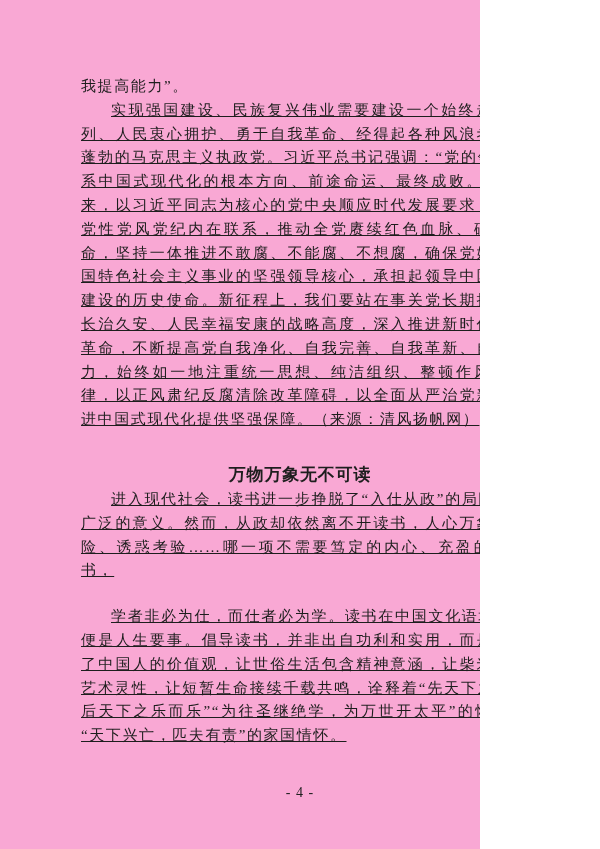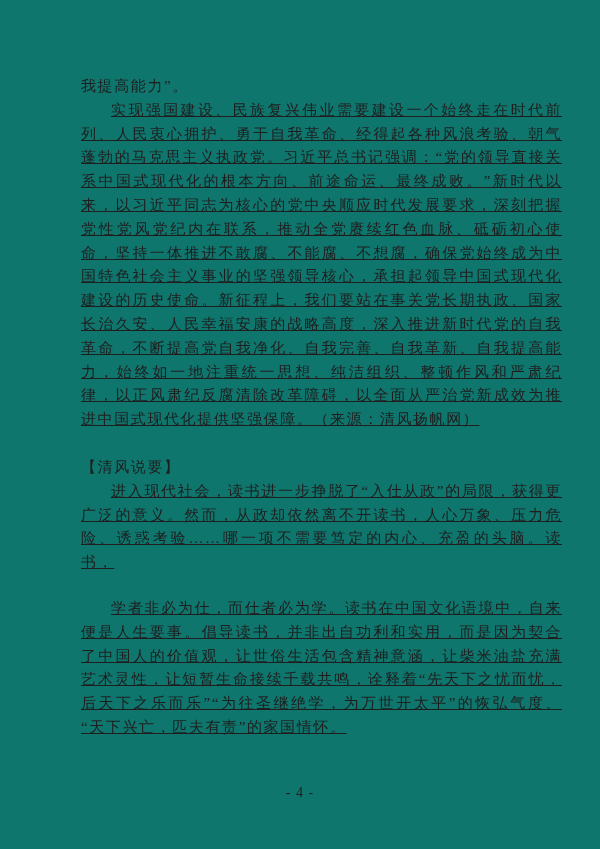--- a/index.html
+++ b/index.html
@@ -2,23 +2,23 @@
 <html lang="zh"><head>
 <meta charset="utf-8">
 <style>
   html, body {
     margin: 0;
     padding: 0;
     background: #ffffff;
   }
   .page {
     position: relative;
-    width: 600px;
+    width: 480px;
     height: 849px;
-    background: #0f766e;
+    background: #f9a8d4;
     overflow: hidden;
     font-family: "Liberation Serif", "DejaVu Serif", serif;
     color: #1e1e1e;
   }
   .content {
     position: absolute;
     left: 81px;
     top: 75px;
     width: 481px;
   }
@@ -71,22 +71,22 @@
 </head>
 <body>
 
 <div class="page">
   <div class="content">
 
     <p class="body-text no-indent">我提高能力”。</p>
 
     <p class="body-text indent">实现强国建设、民族复兴伟业需要建设一个始终走在时代前列、人民衷心拥护、勇于自我革命、经得起各种风浪考验、朝气蓬勃的马克思主义执政党。习近平总书记强调：“党的领导直接关系中国式现代化的根本方向、前途命运、最终成败。”新时代以来，以习近平同志为核心的党中央顺应时代发展要求，深刻把握党性党风党纪内在联系，推动全党赓续红色血脉、砥砺初心使命，坚持一体推进不敢腐、不能腐、不想腐，确保党始终成为中国特色社会主义事业的坚强领导核心，承担起领导中国式现代化建设的历史使命。新征程上，我们要站在事关党长期执政、国家长治久安、人民幸福安康的战略高度，深入推进新时代党的自我革命，不断提高党自我净化、自我完善、自我革新、自我提高能力，始终如一地注重统一思想、纯洁组织、整顿作风和严肃纪律，以正风肃纪反腐清除改革障碍，以全面从严治党新成效为推进中国式现代化提供坚强保障。（来源：清风扬帆网）</p>
 
-    <div class="section-label">【清风说要】</div>
 
+    <h1 class="article-title">万物万象无不可读</h1>
 
     <p class="body-text indent">进入现代社会，读书进一步挣脱了“入仕从政”的局限，获得更广泛的意义。然而，从政却依然离不开读书，人心万象、压力危险、诱惑考验……哪一项不需要笃定的内心、充盈的头脑。读书，</p>
 
     <p class="body-text indent para-2">学者非必为仕，而仕者必为学。读书在中国文化语境中，自来便是人生要事。倡导读书，并非出自功利和实用，而是因为契合了中国人的价值观，让世俗生活包含精神意涵，让柴米油盐充满艺术灵性，让短暂生命接续千载共鸣，诠释着“先天下之忧而忧，后天下之乐而乐”“为往圣继绝学，为万世开太平”的恢弘气度、“天下兴亡，匹夫有责”的家国情怀。</p>
 
   </div>
 
   <div class="page-number">- 4 -</div>
 </div>
 

